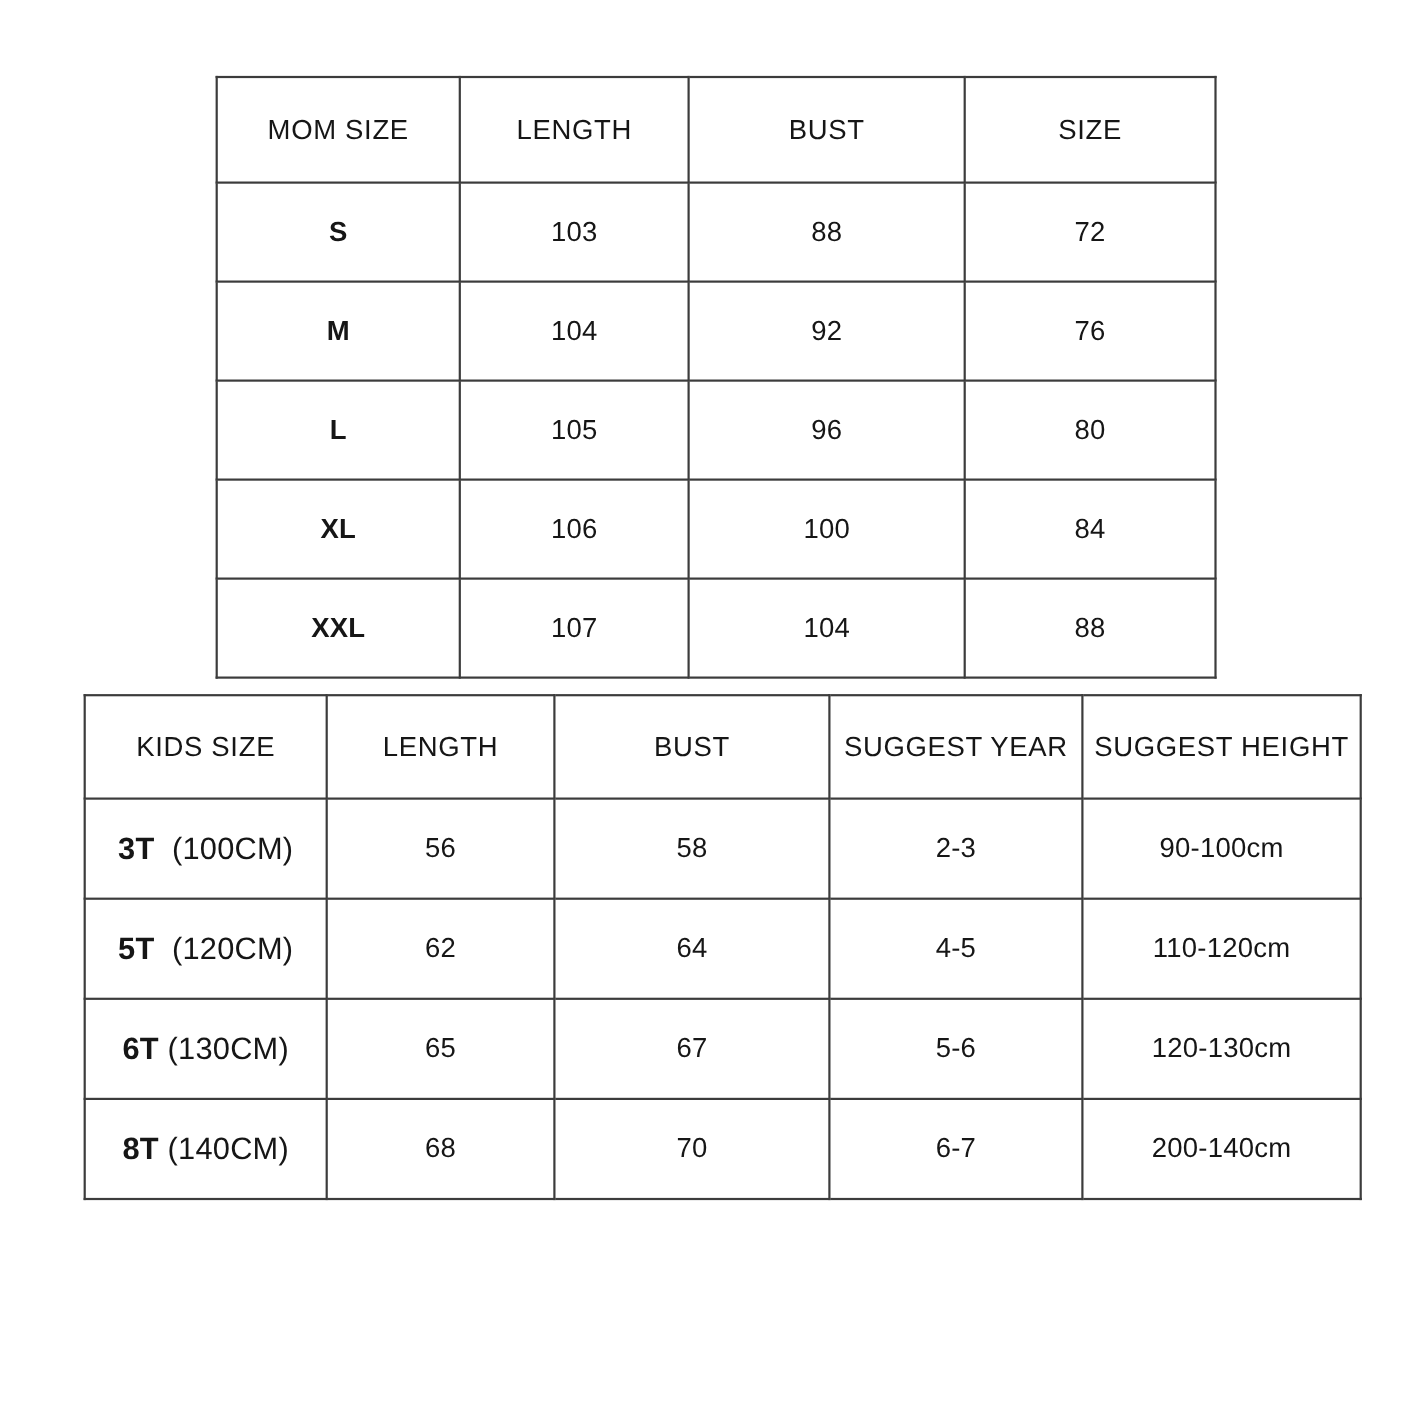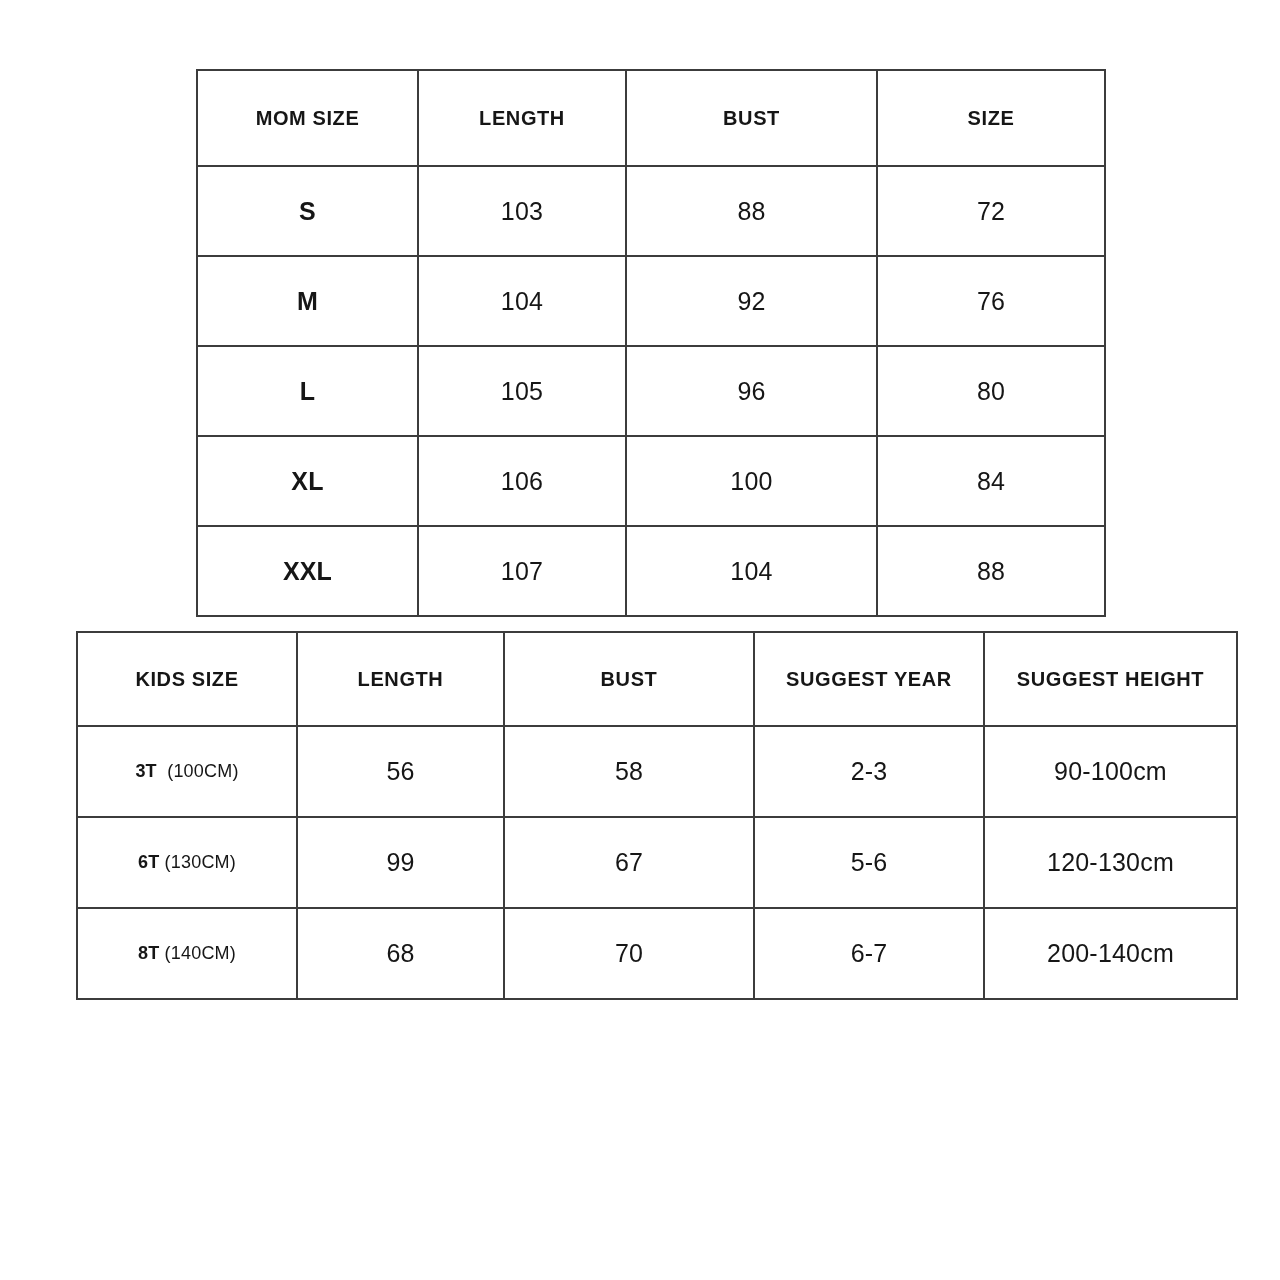--- a/index.html
+++ b/index.html
@@ -28,22 +28,22 @@
     text-align: center;
     vertical-align: middle;
     font-size: 25px;
     font-weight: 400;
     letter-spacing: 0.2px;
     padding: 0;
     color: #161616;
   }
 
   .size-chart .hdr td {
-    font-size: 20px;
-    font-weight: 700;
+    font-size: 25px;
+    font-weight: 400;
     letter-spacing: 0.6px;
   }
 
   .size-chart td.sizecell {
     font-weight: 700;
   }
 
   .size-chart td.sizecell .paren {
     font-weight: 400;
   }
@@ -67,21 +67,21 @@
     top: 631px;
     width: 1160px;
   }
   #kids-table col.c0 { width: 220px; }
   #kids-table col.c1 { width: 207px; }
   #kids-table col.c2 { width: 250px; }
   #kids-table col.c3 { width: 230px; }
   #kids-table col.c4 { width: 253px; }
   #kids-table .hdr td { height: 92px; }
   #kids-table tbody tr td { height: 89px; }
-  #kids-table td.sizecell { font-size: 18px; }
+  #kids-table td.sizecell { font-size: 28px; }
 </style>
 </head>
 <body>
 
 <table class="size-chart" id="mom-table">
   <colgroup>
     <col class="c0">
       <col class="c1">
       <col class="c2">
       <col class="c3">
@@ -147,22 +147,29 @@
   </thead>
   <tbody>
     <tr>
       <td class="sizecell"><span>3T</span>&nbsp; <span class="paren">(100CM)</span></td>
       <td>56</td>
       <td>58</td>
       <td>2-3</td>
       <td>90-100cm</td>
     </tr>
     <tr>
+      <td class="sizecell"><span>5T</span>&nbsp; <span class="paren">(120CM)</span></td>
+      <td>62</td>
+      <td>64</td>
+      <td>4-5</td>
+      <td>110-120cm</td>
+    </tr>
+    <tr>
       <td class="sizecell"><span>6T</span> <span class="paren">(130CM)</span></td>
-      <td>99</td>
+      <td>65</td>
       <td>67</td>
       <td>5-6</td>
       <td>120-130cm</td>
     </tr>
     <tr>
       <td class="sizecell"><span>8T</span> <span class="paren">(140CM)</span></td>
       <td>68</td>
       <td>70</td>
       <td>6-7</td>
       <td>200-140cm</td>

